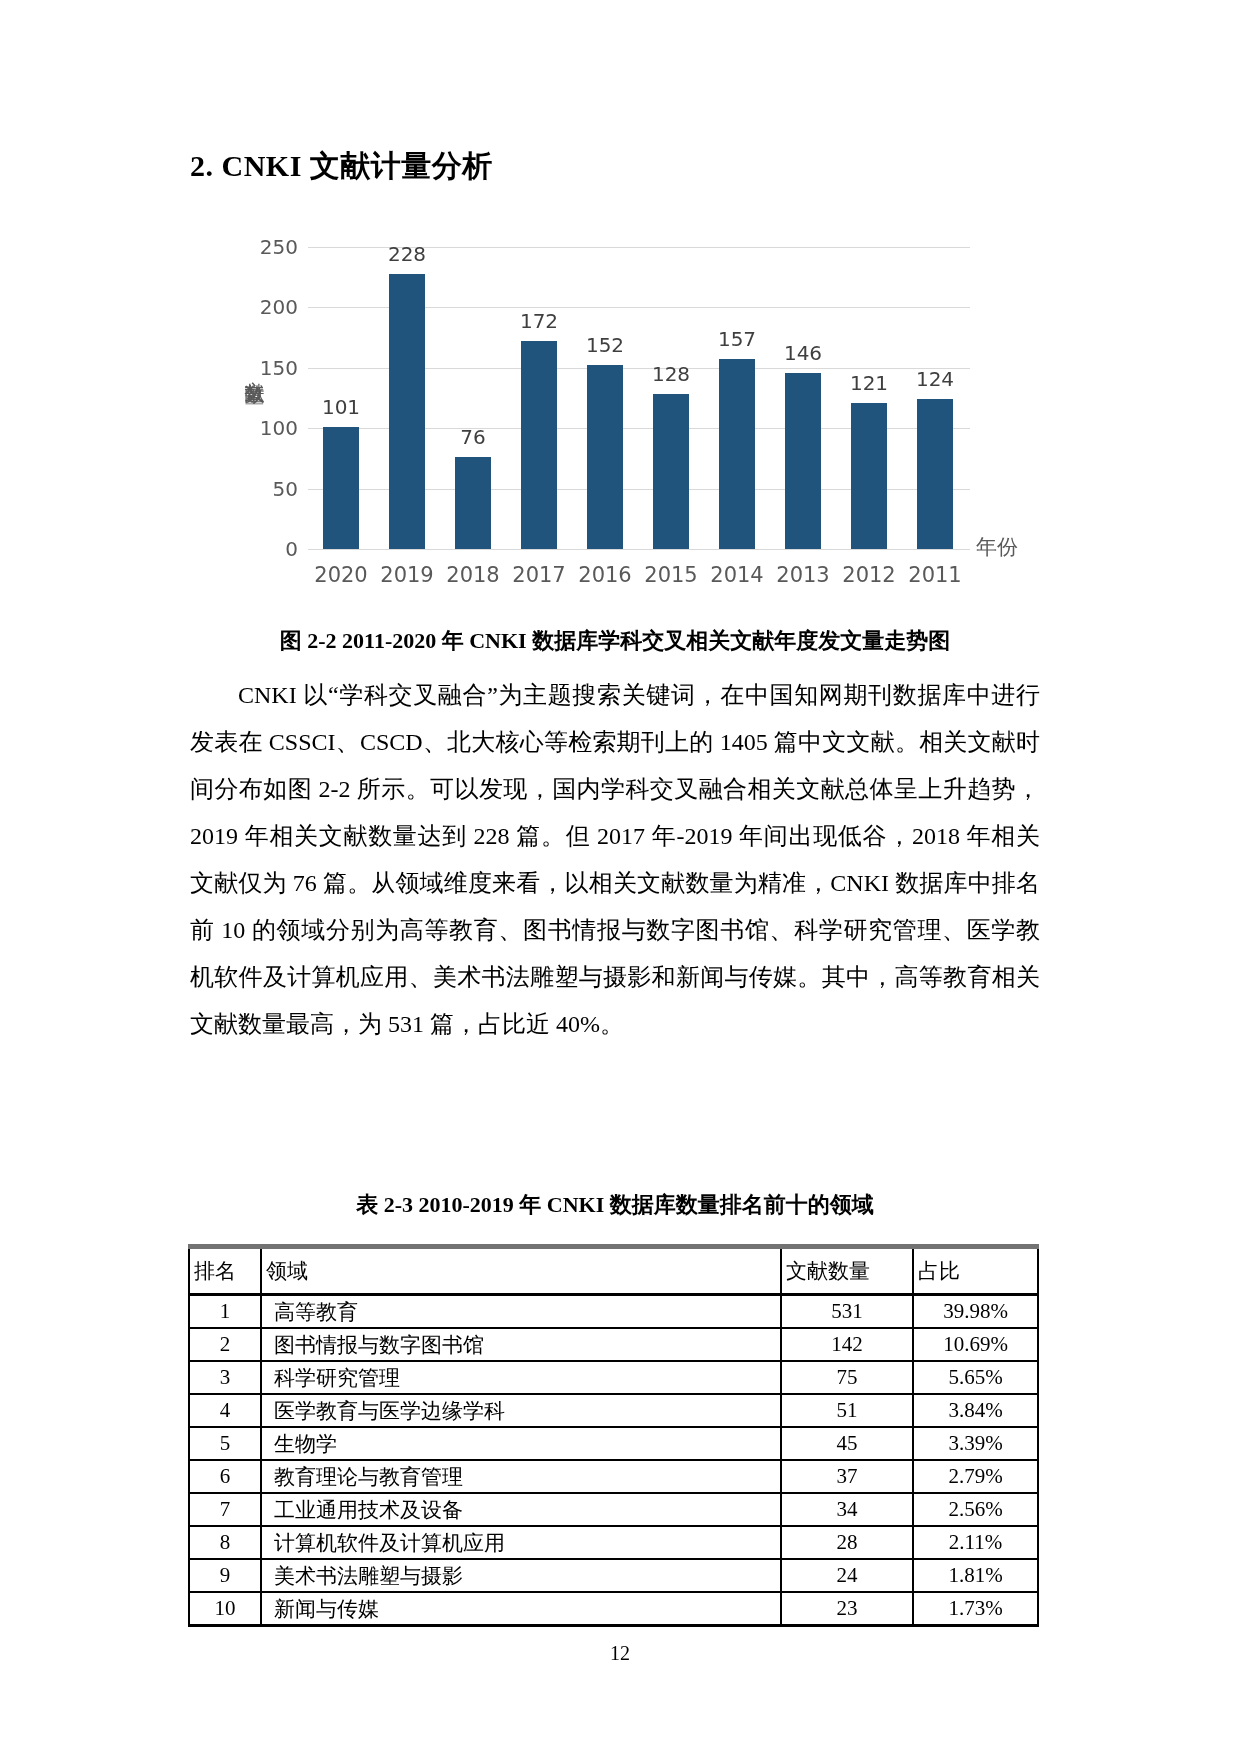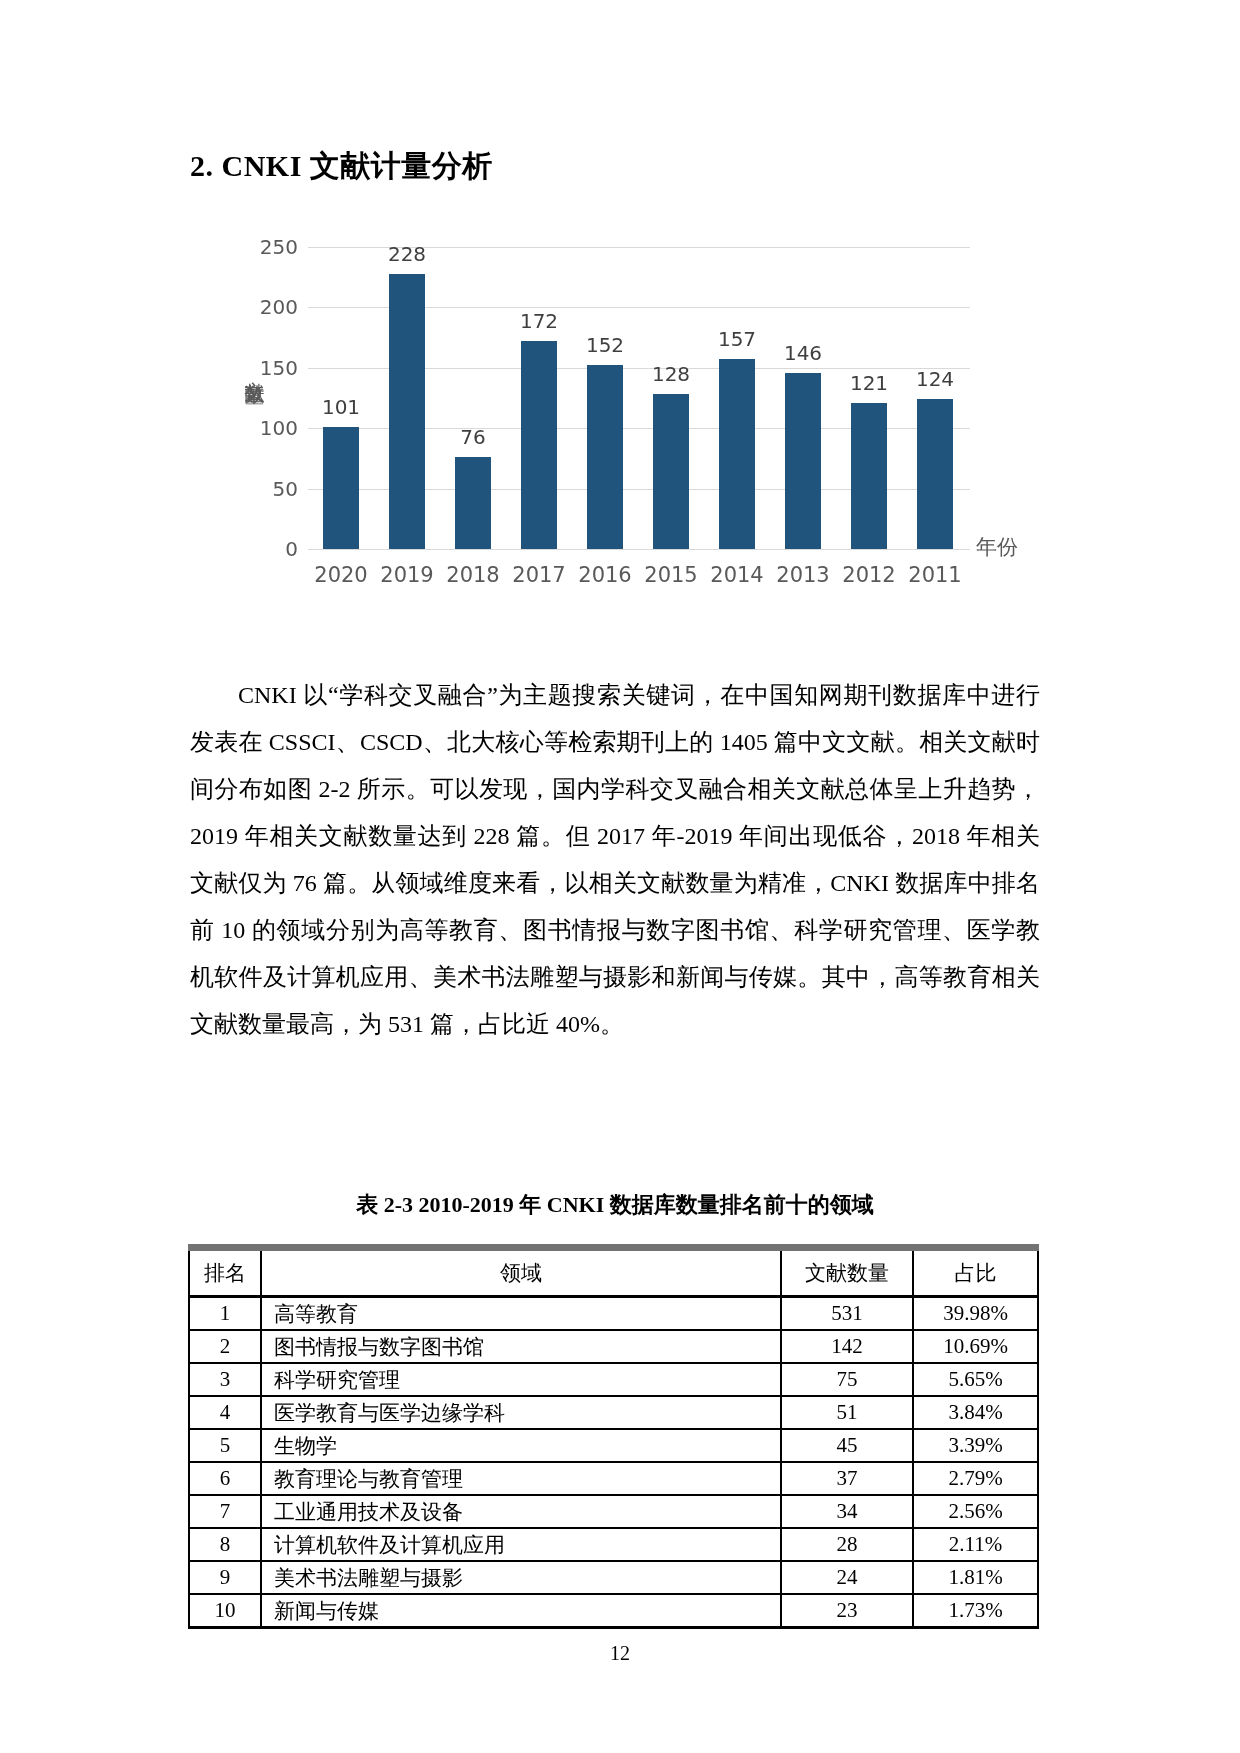--- a/index.html
+++ b/index.html
@@ -41,21 +41,21 @@
   .para .pline.last { text-align-last:left; }
   
   .tbl-caption {
     position:absolute; left:190px; top:1190px; width:850px; text-align:center;
     font-size:22px; font-weight:bold;
   }
   
   .tbl { position:absolute; left:188px; top:1244px; width:849px; border-collapse:collapse; table-layout:fixed;
     font-size:21px; }
   .tbl th, .tbl td { border:2px solid #000; padding:0 4px; overflow:hidden; }
-  .tbl th { height:44px; font-weight:normal; text-align:center; border-top:7px solid #737373; border-bottom:3px solid #000; }
+  .tbl th { height:44px; font-weight:normal; text-align:left; border-top:5px solid #737373; border-bottom:3px solid #000; }
   .tbl td { height:31px; text-align:center; }
   .tbl td.field { text-align:left; padding-left:12px; }
   .tbl tr:last-child td { border-bottom:3px solid #000; }
   
   .page-num { position:absolute; left:0; top:1642px; width:1240px; text-align:center; font-size:20px; }
 </style>
 </head>
 <body>
 
 <div class="page">
@@ -124,20 +124,21 @@
         <div class="xtick" style="left: 528px; color: rgb(89, 89, 89);">2012</div>
         <div class="bar-slot" style="left: 594px; height: 302px;">
           <div class="bar" style="height: 150px; background: rgb(32, 84, 124);"></div>
           <div class="bar-label" style="bottom: 158px; color: rgb(63, 63, 63);">124</div>
         </div>
         <div class="xtick" style="left: 594px; color: rgb(89, 89, 89);">2011</div>
       </div>
     <div class="x-axis-title">年份</div>
   </div>
 
+  <div class="fig-caption">图 2-2 2011-2020 年 CNKI 数据库学科交叉相关文献年度发文量走势图</div>
 
   <div class="para" id="para">
       <div class="pline first">CNKI 以“学科交叉融合”为主题搜索关键词，在中国知网期刊数据库中进行</div>
       <div class="pline">发表在 CSSCI、CSCD、北大核心等检索期刊上的 1405 篇中文文献。相关文献时</div>
       <div class="pline">间分布如图 2-2 所示。可以发现，国内学科交叉融合相关文献总体呈上升趋势，</div>
       <div class="pline">2019 年相关文献数量达到 228 篇。但 2017 年-2019 年间出现低谷，2018 年相关</div>
       <div class="pline">文献仅为 76 篇。从领域维度来看，以相关文献数量为精准，CNKI 数据库中排名</div>
       <div class="pline">前 10 的领域分别为高等教育、图书情报与数字图书馆、科学研究管理、医学教</div>
       <div class="pline">机软件及计算机应用、美术书法雕塑与摄影和新闻与传媒。其中，高等教育相关</div>
       <div class="pline last">文献数量最高，为 531 篇，占比近 40%。</div>

